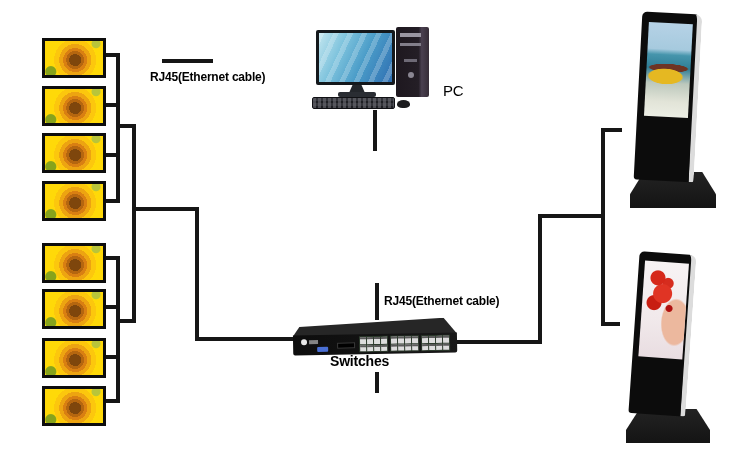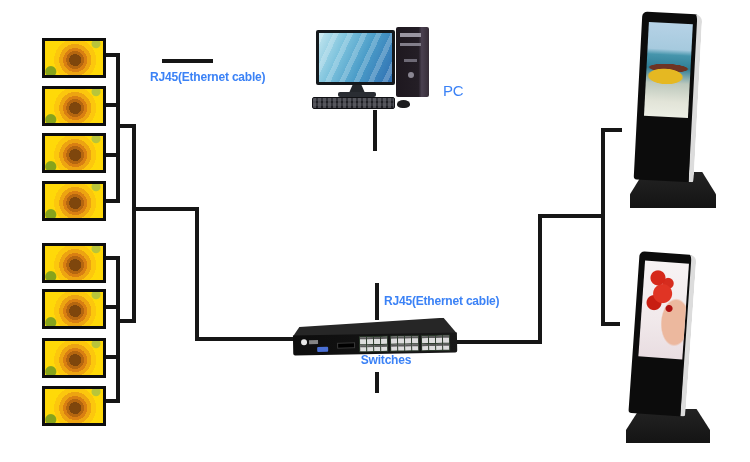--- a/index.html
+++ b/index.html
@@ -2,21 +2,21 @@
 <html><head>
 <meta charset="utf-8">
 <style>
   * { margin:0; padding:0; box-sizing:border-box; }
   html,body { background:#fff; }
   .stage {
     position:relative; width:750px; height:462px; background:#ffffff;
     font-family:"Liberation Sans", sans-serif; overflow:hidden;
   }
   .cable { position:absolute; background:#161616; }
-  .lbl { position:absolute; color:#3b82f6; font-weight:600; letter-spacing:-0.2px; white-space:nowrap; }
+  .lbl { position:absolute; color:#000000; font-weight:600; letter-spacing:-0.2px; white-space:nowrap; }
 
   
   .display {
     position:absolute; left:42px; width:64px; height:40px;
     border:3px solid #0d0d0d; background:#ffd908;
   }
   .display .sunflower {
     width:100%; height:100%;
     background:
       radial-gradient(circle at 10% 90%, #86a31c 0 5px, rgba(134,163,28,0) 6px),
@@ -135,21 +135,21 @@
   <div class="cable" style="left:455px;top:340px;width:87px;height:4px"></div>
   <div class="cable" style="left:538px;top:214px;width:4px;height:130px"></div>
   <div class="cable" style="left:540px;top:214px;width:65px;height:4px"></div>
   <div class="cable" style="left:601px;top:128px;width:4px;height:198px"></div>
   <div class="cable" style="left:603px;top:128px;width:19px;height:4px"></div>
   <div class="cable" style="left:603px;top:322px;width:17px;height:4px"></div>
 
   <div class="lbl" style="left:150px;top:70px;font-size:12px">RJ45(Ethernet cable)</div>
   <div class="lbl" style="left:443px;top:82px;font-size:15px;font-weight:500">PC</div>
   <div class="lbl" style="left:384px;top:294px;font-size:12px">RJ45(Ethernet cable)</div>
-  <div class="lbl" style="left:330px;top:353px;width:112px;text-align:center;font-size:12px">Switches</div>
+  <div class="lbl" style="left:330px;top:353px;width:112px;text-align:left;font-size:14px">Switches</div>
 
   <div class="display" style="top:38px">
       <div class="sunflower"></div>
     </div>
   <div class="display" style="top:86px">
       <div class="sunflower"></div>
     </div>
   <div class="display" style="top:133px">
       <div class="sunflower"></div>
     </div>

